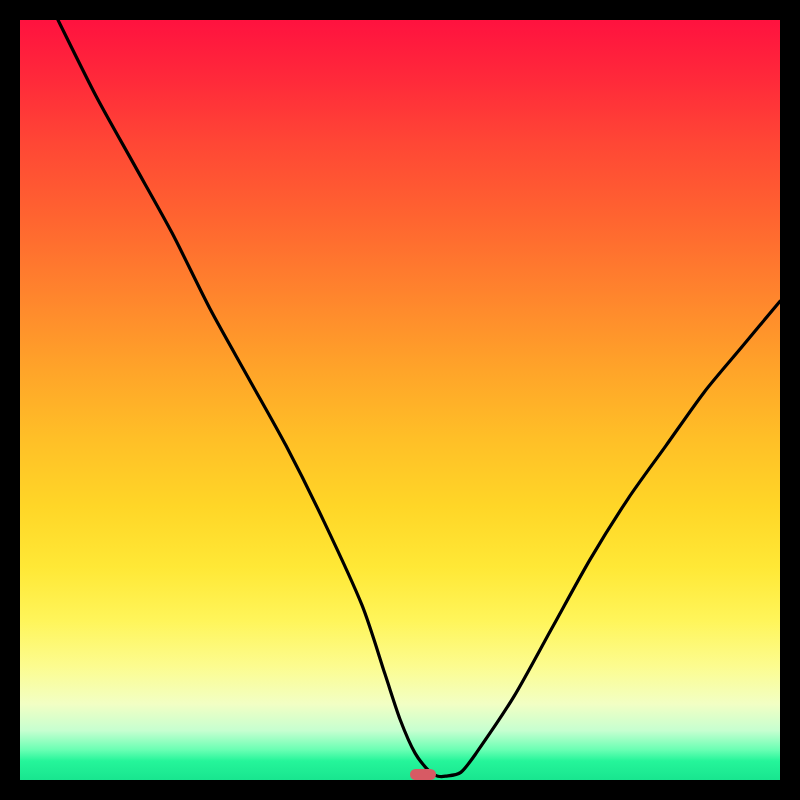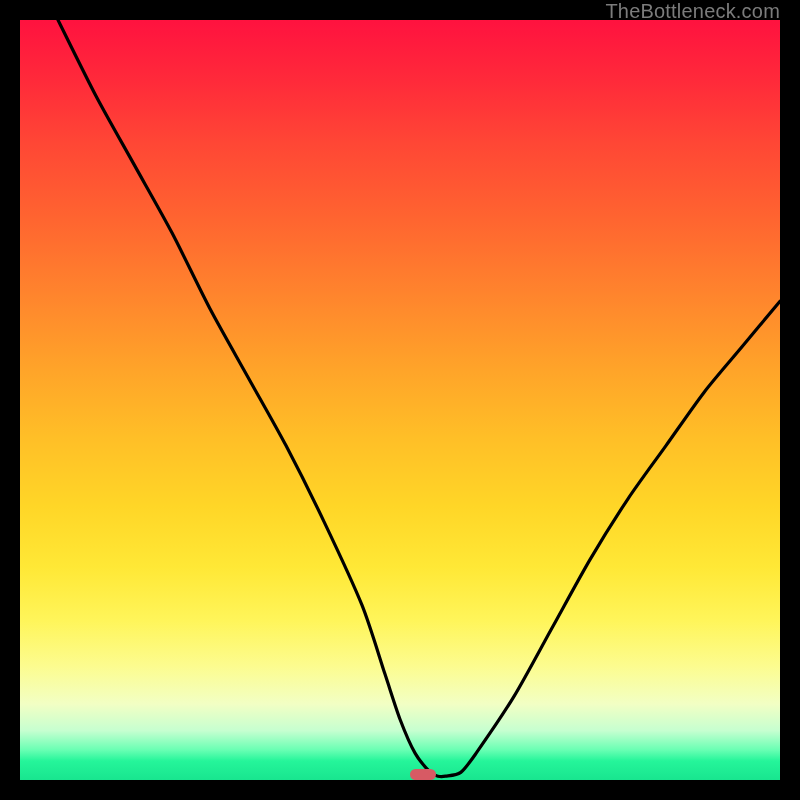--- a/index.html
+++ b/index.html
@@ -73,21 +73,20 @@
     width: 26px;
     height: 11px;
     border-radius: 6px;
     background: #d75a64;
   }
 </style>
 </head>
 <body>
 
 <div class="frame">
-  <div class="watermark">TheBottleneck.com</div>
 
   <div class="plot-area">
     <div class="gradient-bg"></div>
 
     <svg class="curve-svg" viewBox="0 0 760 760" preserveAspectRatio="none">
       <path d="M 38.00 0.00 C 43.07 10.13, 65.87 56.75, 76.00 76.00 C 86.13 95.25, 103.87 126.16, 114.00 144.40 C 124.13 162.64, 141.87 193.55, 152.00 212.80 C 162.13 232.05, 179.87 269.55, 190.00 288.80 C 200.13 308.05, 217.87 338.96, 228.00 357.20 C 238.13 375.44, 255.87 406.35, 266.00 425.60 C 276.13 444.85, 293.87 480.32, 304.00 501.60 C 314.13 522.88, 333.89 564.93, 342.00 585.20 C 350.11 605.47, 359.73 638.40, 364.80 653.60 C 369.87 668.80, 375.95 688.56, 380.00 699.20 C 384.05 709.84, 391.15 726.31, 395.20 733.40 C 399.25 740.49, 407.36 749.36, 410.40 752.40 C 413.44 755.44, 415.97 755.69, 418.00 756.20 C 420.03 756.71, 422.56 756.71, 425.60 756.20 C 428.64 755.69, 436.75 755.44, 440.80 752.40 C 444.85 749.36, 448.91 743.53, 456.00 733.40 C 463.09 723.27, 483.87 693.12, 494.00 676.40 C 504.13 659.68, 521.87 626.24, 532.00 608.00 C 542.13 589.76, 559.87 556.83, 570.00 539.60 C 580.13 522.37, 597.87 494.00, 608.00 478.80 C 618.13 463.60, 635.87 439.79, 646.00 425.60 C 656.13 411.41, 673.87 385.57, 684.00 372.40 C 694.13 359.23, 711.87 338.96, 722.00 326.80 C 732.13 314.64, 754.93 287.28, 760.00 281.20" fill="none" stroke="#000000" stroke-width="3.2" stroke-linecap="round" stroke-linejoin="round"></path>
     </svg>
 
     <div class="legend-pill" style="left: 389.8px; top: 748.68px; background: rgb(215, 90, 100);"></div>
   </div>

